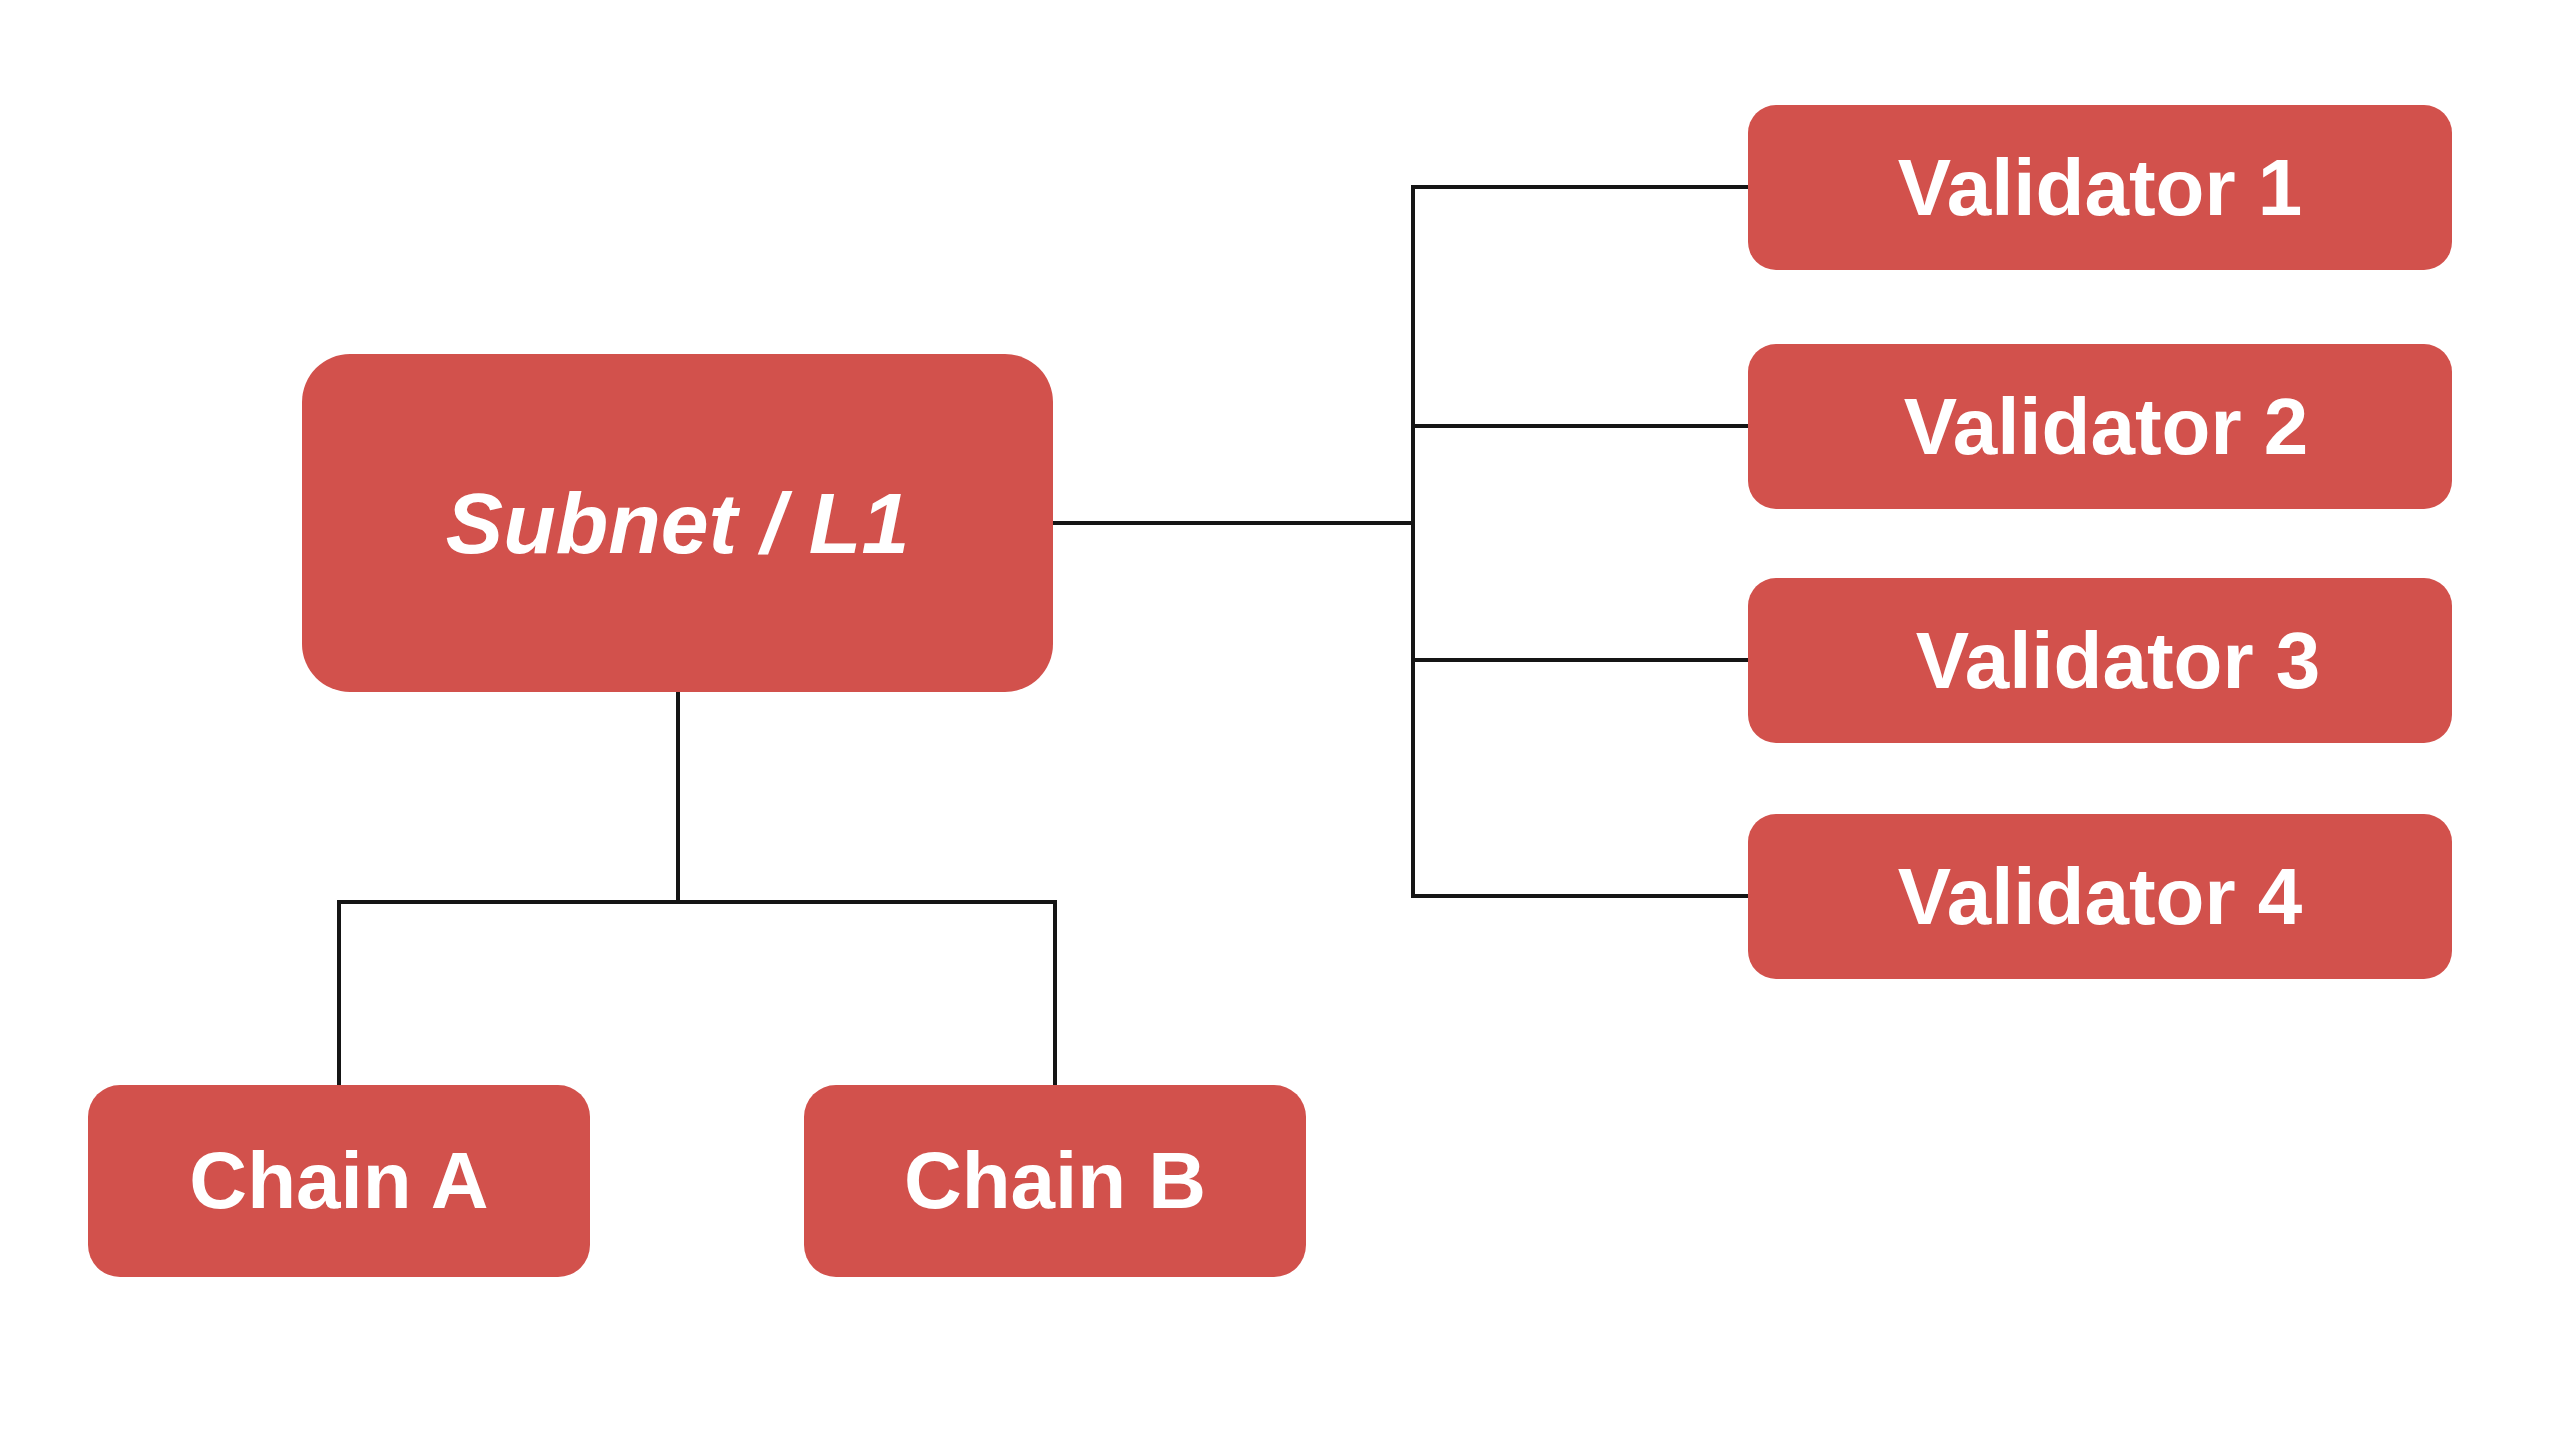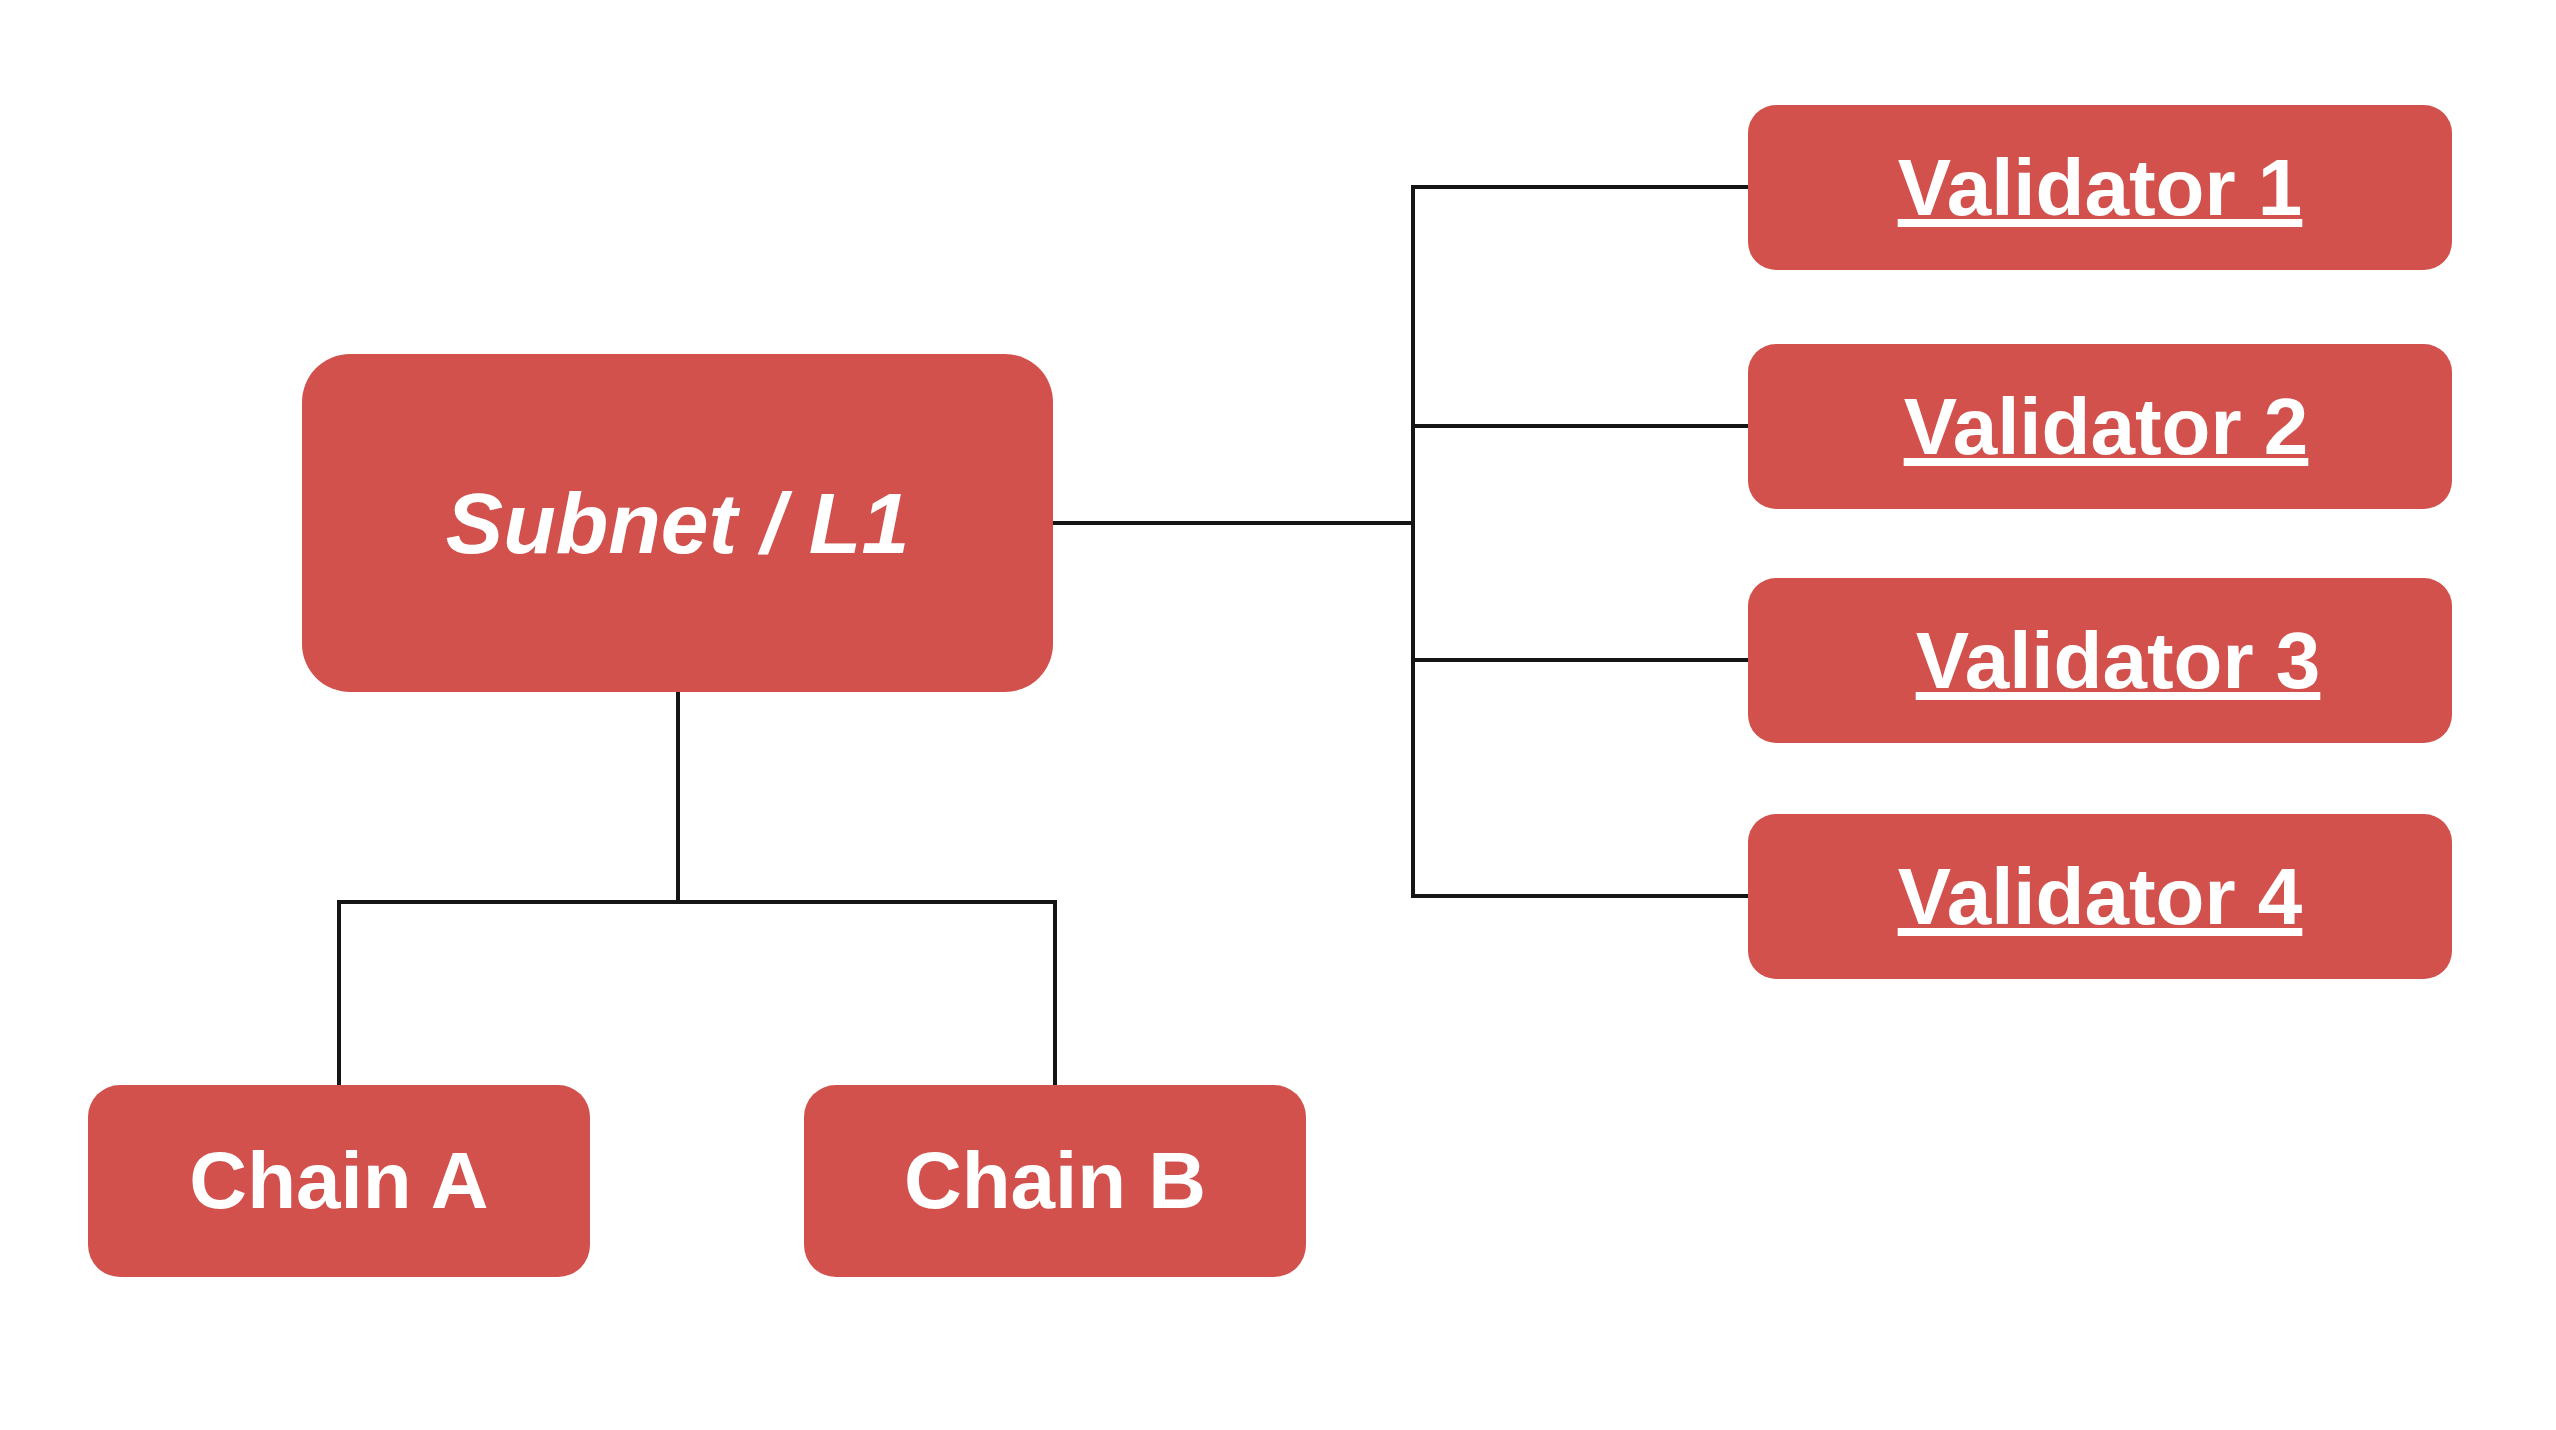--- a/index.html
+++ b/index.html
@@ -27,21 +27,21 @@
     font-weight: 700;
     text-align: center;
     box-sizing: border-box;
   }
   .edge {
     position: absolute;
     background: var(--edge-color, #151515);
   }
   
   .node-subnet     { left: 302px;  top: 354px;  width: 751px; height: 338px; border-radius: 48px; font-size: 86px; font-style: italic; }
-  .node-validator  { left: 1748px; width: 704px; height: 165px; border-radius: 28px; font-size: 80px; text-decoration: underline; }
+  .node-validator  { left: 1748px; width: 704px; height: 165px; border-radius: 28px; font-size: 80px; }
   .node-validator1 { top: 105px; }
   .node-validator2 { top: 344px; padding-left: 12px; }
   .node-validator3 { top: 578px; padding-left: 36px; }
   .node-validator4 { top: 814px; }
   .node-chain      { top: 1085px; width: 502px; height: 192px; border-radius: 32px; font-size: 80px; }
   .node-chain-a    { left: 88px; }
   .node-chain-b    { left: 804px; }
   
   .edge-subnet-trunk   { left: 1053px; top: 521px; width: 362px; height: 4px; }
   .edge-trunk          { left: 1411px; top: 185px; width: 4px;   height: 713px; }

